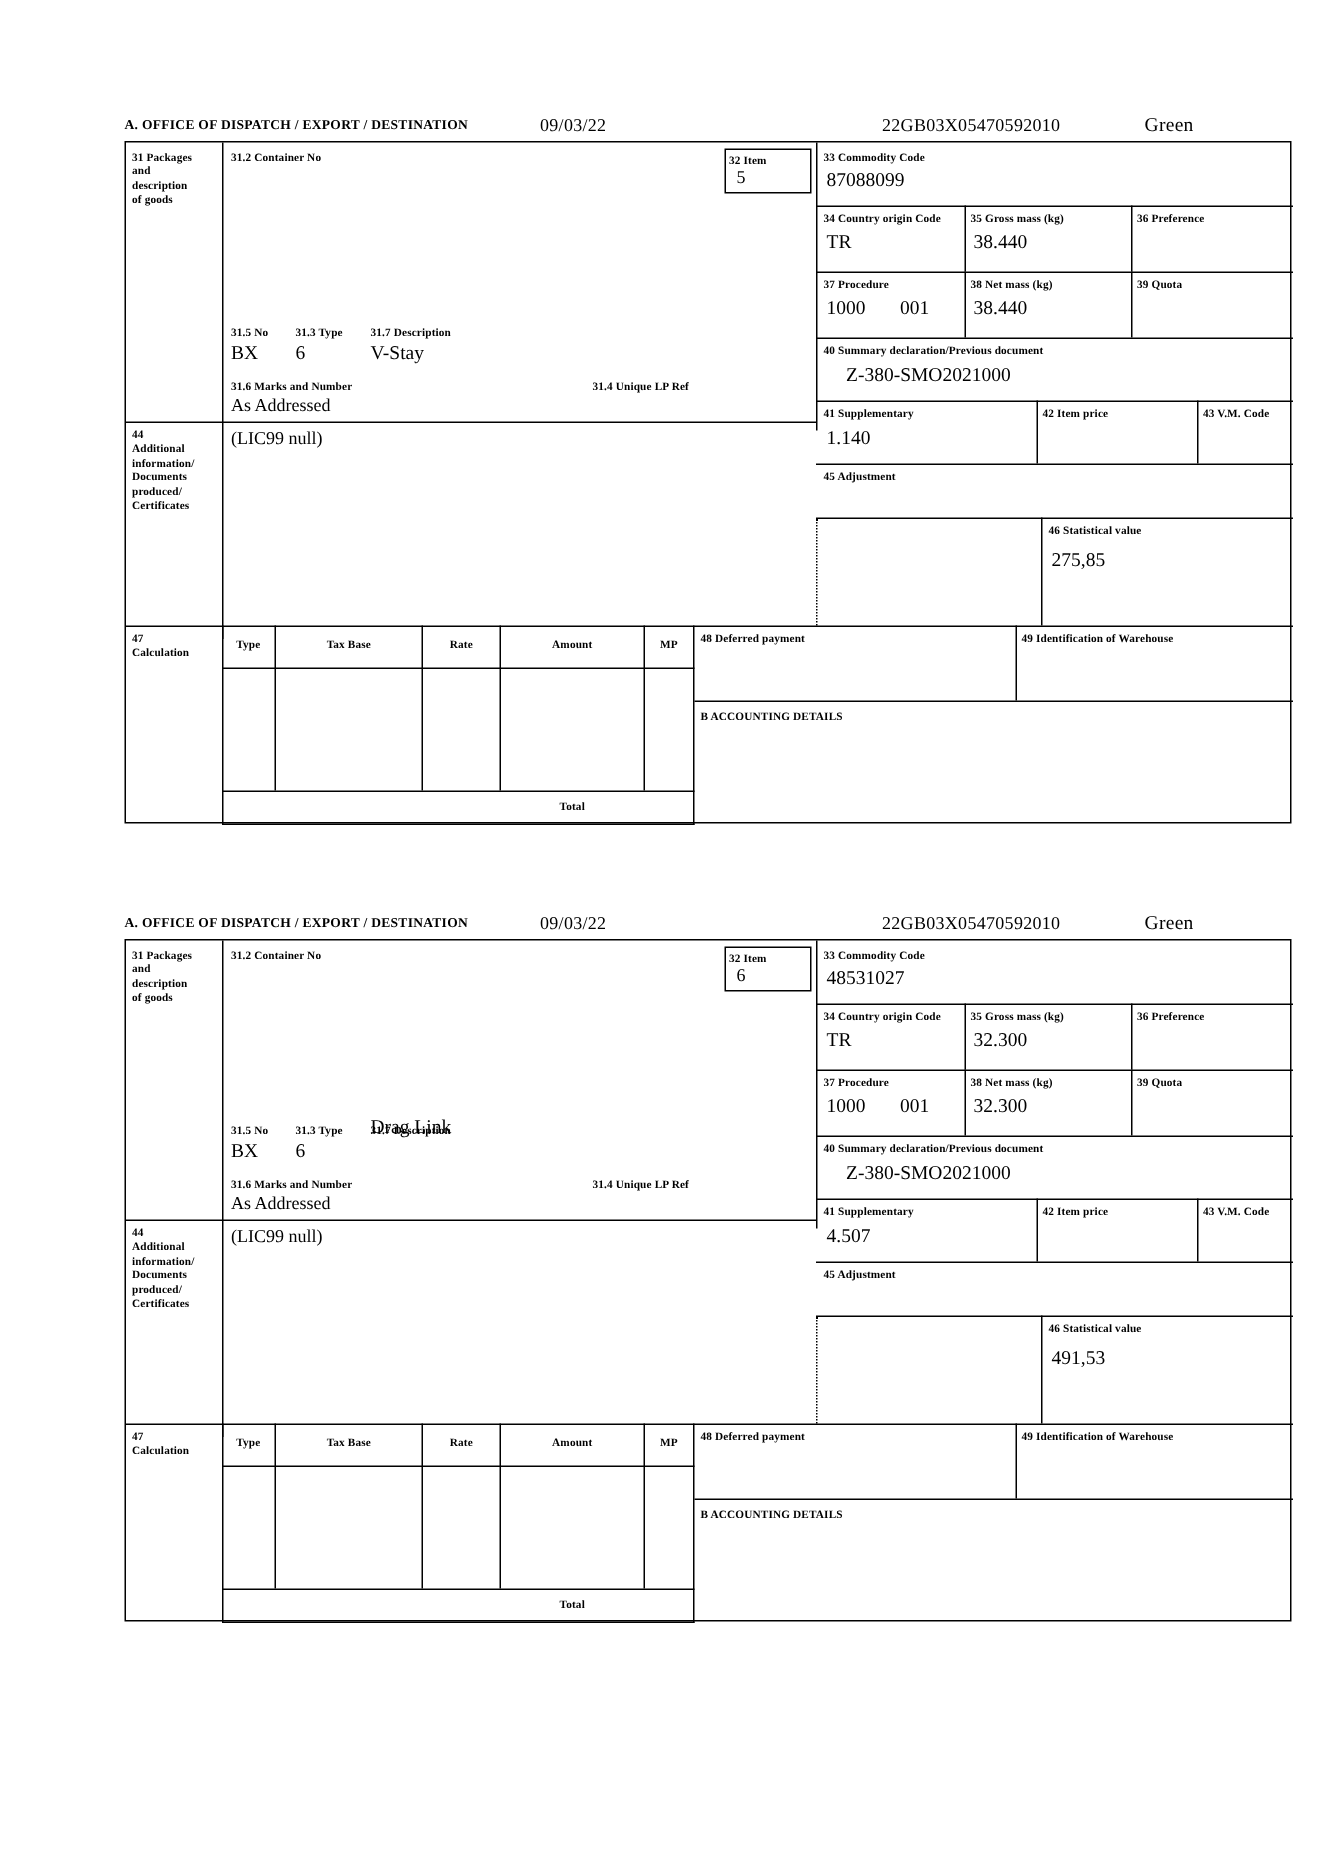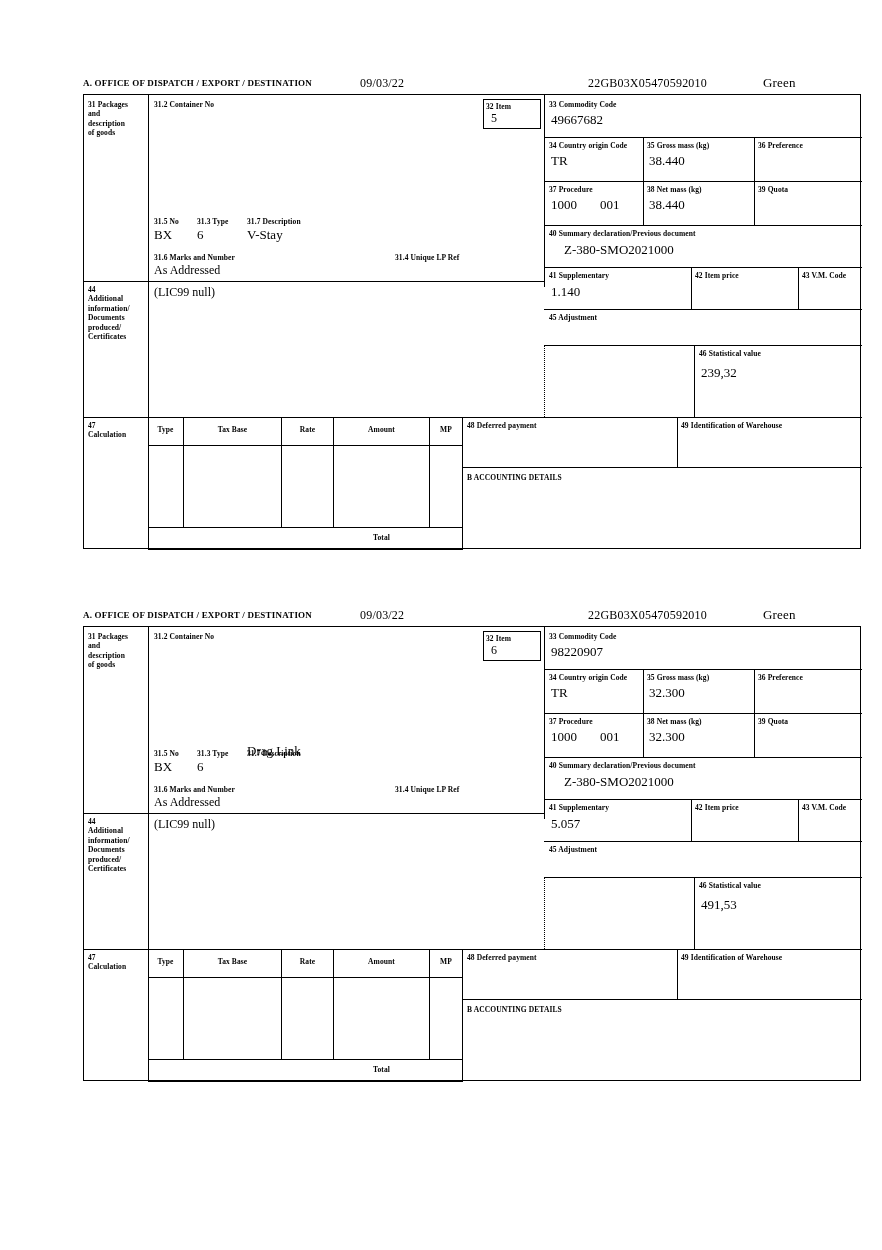--- a/index.html
+++ b/index.html
@@ -161,21 +161,21 @@
         <div>44</div>
         <div>Additional</div>
         <div>information/</div>
         <div>Documents</div>
         <div>produced/</div>
         <div>Certificates</div>
       </div>
       <div class="cell val" style="left:70px; top:190px; font-size:12px;">(LIC99 null)</div>
 
       <div class="cell lbl" style="left:465px; top:5px;">33 Commodity Code</div>
-      <div class="cell val" style="left:467px; top:17px; font-size:13px;">49667682</div>
+      <div class="cell val" style="left:467px; top:17px; font-size:13px;">87088099</div>
       <div class="hline" style="left:460px; top:42px; width:318px;"></div>
 
       <div class="cell lbl" style="left:465px; top:46px;">34 Country origin Code</div>
       <div class="cell val" style="left:467px; top:58px; font-size:13px;">TR</div>
       <div class="vline" style="left:559px; top:42px; height:44px;"></div>
       <div class="cell lbl" style="left:563px; top:46px;">35 Gross mass (kg)</div>
       <div class="cell val" style="left:565px; top:58px; font-size:13px;">38.440</div>
       <div class="vline" style="left:670px; top:42px; height:44px;"></div>
       <div class="cell lbl" style="left:674px; top:46px;">36 Preference</div>
       <div class="cell val" style="left:676px; top:58px; font-size:13px;"></div>
@@ -207,21 +207,21 @@
       <div class="hline" style="left:460px; top:214px; width:318px;"></div>
 
       <div class="cell lbl" style="left:465px; top:218px;">45 Adjustment</div>
       <div class="cell val" style="left:467px; top:230px; font-size:13px;"></div>
       <div class="hline" style="left:460px; top:250px; width:318px;"></div>
 
       <div class="dotted-v" style="left:460px; top:250px; height:72px;"></div>
       <div class="vline" style="left:610px; top:250px; height:72px;"></div>
 
       <div class="cell lbl" style="left:615px; top:254px;">46 Statistical value</div>
-      <div class="cell val" style="left:617px; top:270px; font-size:13px;">239,32</div>
+      <div class="cell val" style="left:617px; top:270px; font-size:13px;">275,85</div>
 
       <div class="hline" style="left:0; top:322px; width:778px;"></div>
 
       <div class="cell lbl" style="left:4px; top:326px; width:58px;">
         <div>47</div>
         <div>Calculation</div>
       </div>
 
       <div class="vline" style="left:64px; top:322px; height:133px;"></div>
 
@@ -310,21 +310,21 @@
         <div>44</div>
         <div>Additional</div>
         <div>information/</div>
         <div>Documents</div>
         <div>produced/</div>
         <div>Certificates</div>
       </div>
       <div class="cell val" style="left:70px; top:190px; font-size:12px;">(LIC99 null)</div>
 
       <div class="cell lbl" style="left:465px; top:5px;">33 Commodity Code</div>
-      <div class="cell val" style="left:467px; top:17px; font-size:13px;">98220907</div>
+      <div class="cell val" style="left:467px; top:17px; font-size:13px;">48531027</div>
       <div class="hline" style="left:460px; top:42px; width:318px;"></div>
 
       <div class="cell lbl" style="left:465px; top:46px;">34 Country origin Code</div>
       <div class="cell val" style="left:467px; top:58px; font-size:13px;">TR</div>
       <div class="vline" style="left:559px; top:42px; height:44px;"></div>
       <div class="cell lbl" style="left:563px; top:46px;">35 Gross mass (kg)</div>
       <div class="cell val" style="left:565px; top:58px; font-size:13px;">32.300</div>
       <div class="vline" style="left:670px; top:42px; height:44px;"></div>
       <div class="cell lbl" style="left:674px; top:46px;">36 Preference</div>
       <div class="cell val" style="left:676px; top:58px; font-size:13px;"></div>
@@ -339,21 +339,21 @@
       <div class="vline" style="left:670px; top:86px; height:44px;"></div>
       <div class="cell lbl" style="left:674px; top:90px;">39 Quota</div>
       <div class="cell val" style="left:676px; top:102px; font-size:13px;"></div>
       <div class="hline" style="left:460px; top:130px; width:318px;"></div>
 
       <div class="cell lbl" style="left:465px; top:134px;">40 Summary declaration/Previous document</div>
       <div class="cell val" style="left:480px; top:147px; font-size:13px;">Z-380-SMO2021000</div>
       <div class="hline" style="left:460px; top:172px; width:318px;"></div>
 
       <div class="cell lbl" style="left:465px; top:176px;">41 Supplementary</div>
-      <div class="cell val" style="left:467px; top:189px; font-size:13px;">5.057</div>
+      <div class="cell val" style="left:467px; top:189px; font-size:13px;">4.507</div>
       <div class="vline" style="left:607px; top:172px; height:42px;"></div>
       <div class="cell lbl" style="left:611px; top:176px;">42 Item price</div>
       <div class="cell val" style="left:613px; top:189px; font-size:13px;"></div>
       <div class="vline" style="left:714px; top:172px; height:42px;"></div>
       <div class="cell lbl" style="left:718px; top:176px;">43 V.M. Code</div>
       <div class="cell val" style="left:720px; top:189px; font-size:13px;"></div>
       <div class="hline" style="left:460px; top:214px; width:318px;"></div>
 
       <div class="cell lbl" style="left:465px; top:218px;">45 Adjustment</div>
       <div class="cell val" style="left:467px; top:230px; font-size:13px;"></div>

